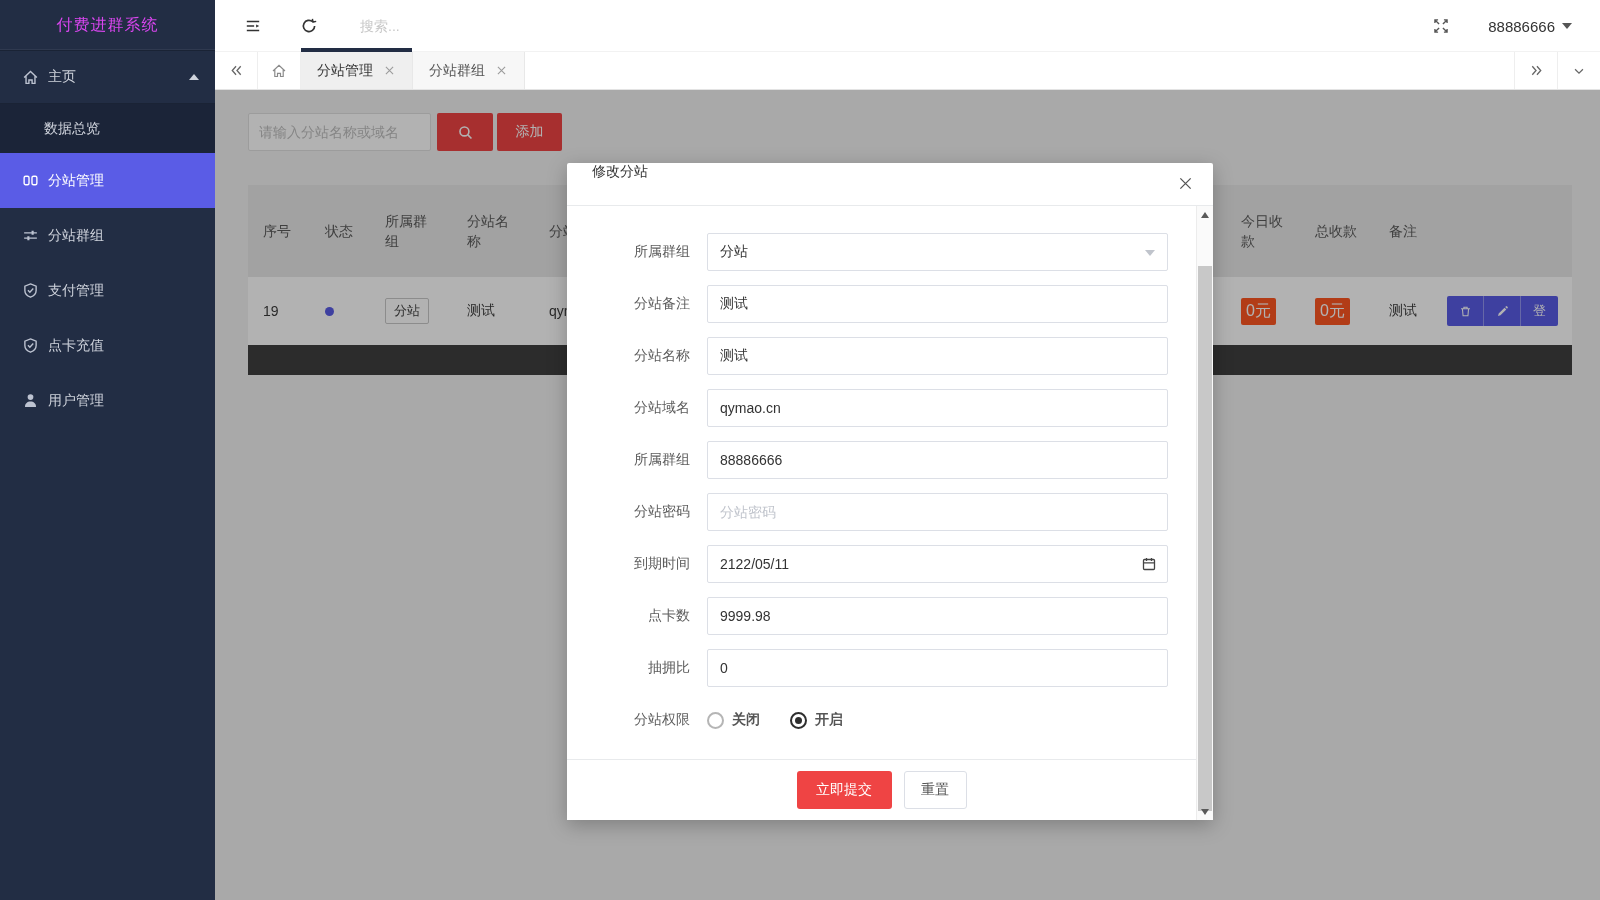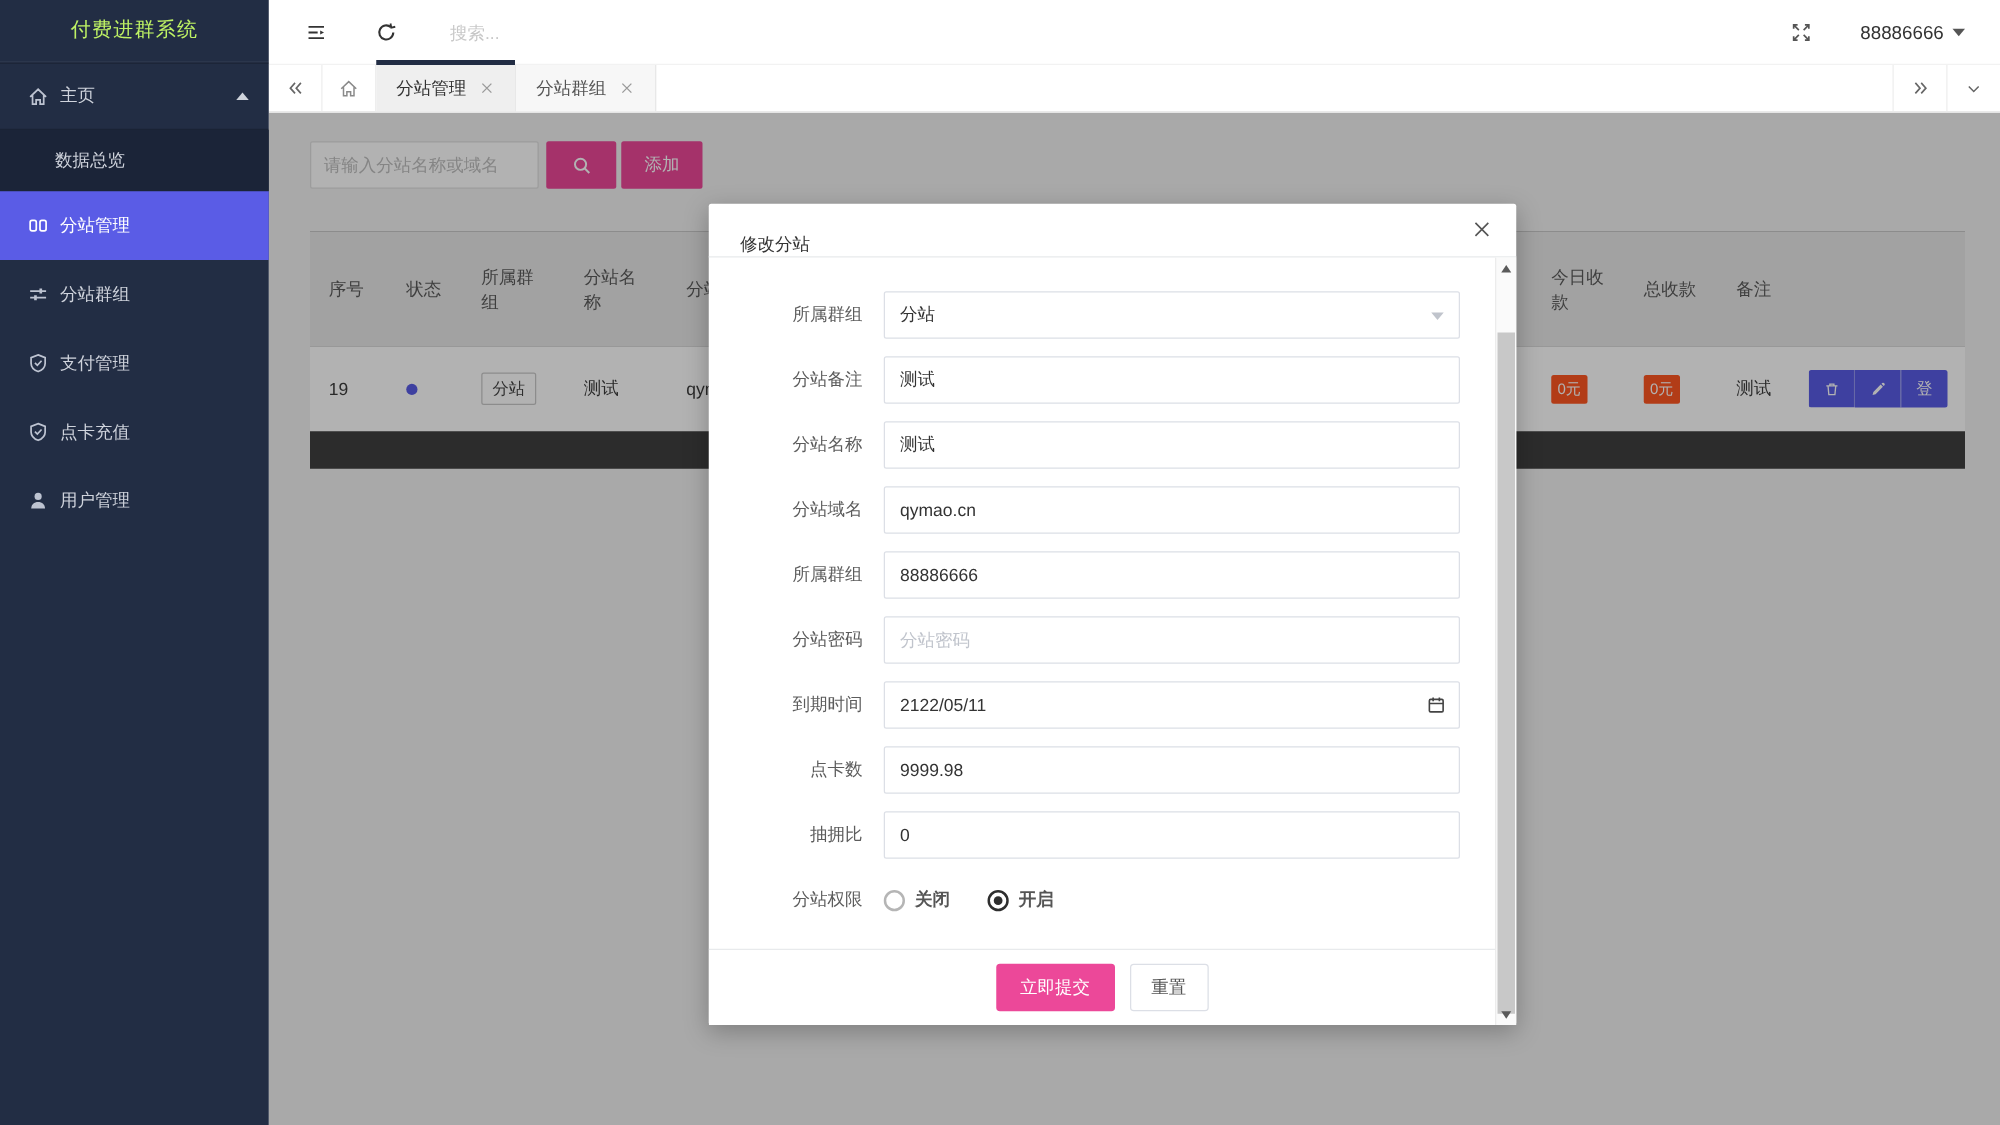--- a/index.html
+++ b/index.html
@@ -2,21 +2,21 @@
 <html><head>
 <meta charset="utf-8">
 <style>
   * { box-sizing: border-box; margin: 0; padding: 0; }
   html,body { width:1600px; height:900px; overflow:hidden; }
   body { font-family:"Liberation Sans","DejaVu Sans",sans-serif; background:#f2f2f2; position:relative; font-size:14px; }
   svg { display:block; }
 
   
   .sidebar { position:absolute; left:0; top:0; width:215px; height:900px; background:#222d44; z-index:30; }
-  .sb-title { height:50px; line-height:50px; text-align:center; color:#bef264; font-size:16px; letter-spacing:1px; border-bottom:1px solid rgba(255,255,255,0.06); }
+  .sb-title { height:50px; line-height:50px; text-align:center; color:#d946ef; font-size:16px; letter-spacing:1px; border-bottom:1px solid rgba(255,255,255,0.06); }
   .sb-item { height:55px; display:flex; align-items:center; padding:0 16px 0 22px; color:#cfd3dc; cursor:pointer; position:relative; }
   .sb-item .ic { width:17px; height:17px; margin-right:9px; flex:0 0 auto; color:#bdc3d1; }
   .sb-item .lbl { flex:1 1 auto; }
   .sb-item.home { height:54px; border-top:1px solid rgba(0,0,0,0.22); border-bottom:1px solid rgba(0,0,0,0.22); }
   .sb-item.sub { height:49px; background:#1b2438; padding-left:44px; }
   .sb-item.active { background:#5a5ce6; color:#ffffff; height:55px; }
   .sb-item.active .ic { color:#ffffff; }
   .chev-up { width:0; height:0; border-left:5px solid transparent; border-right:5px solid transparent; border-bottom:6px solid #cfd3dc; }
 
   
@@ -37,43 +37,43 @@
   .tab { display:flex; align-items:center; padding:0 12px 0 16px; font-size:14px; color:#555; background:#f7f7f7; border-right:1px solid #e8e8e8; cursor:pointer; position:relative; min-width:112px; }
   .tab.active { background:#efefef; color:#333; }
   .tab.active::before { content:""; position:absolute; left:0; right:0; top:-4px; height:4px; background:#222d44; }
   .tab .x { margin-left:12px; color:#9b9b9b; }
   .tab-fill { flex:1 1 auto; }
 
   
   .content { position:absolute; left:215px; top:90px; width:1385px; height:684px; background:#f2f2f2; z-index:1; }
   .ct-search { position:absolute; left:33px; top:23px; width:183px; height:38px; border:1px solid #e0e0e0; border-radius:2px; background:#fff; padding:0 10px; font-size:14px; color:#333; outline:none; }
   .ct-search::placeholder { color:#bfbfbf; }
-  .btn-prim { background:#ec4899; color:#fff; border:none; border-radius:2px; cursor:pointer; font-size:14px; display:flex; align-items:center; justify-content:center; }
+  .btn-prim { background:#ef4444; color:#fff; border:none; border-radius:2px; cursor:pointer; font-size:14px; display:flex; align-items:center; justify-content:center; }
   .ct-searchbtn { position:absolute; left:222px; top:23px; width:56px; height:38px; }
   .ct-addbtn { position:absolute; left:282px; top:23px; width:65px; height:38px; }
   .card { position:absolute; left:33px; top:95px; width:1324px; background:#404040; }
   .t-head { display:flex; height:92px; background:#e8e8e8; }
   .t-row { display:flex; height:68px; background:#ffffff; }
   .th, .td { display:flex; align-items:center; padding:0 15px; }
   .th { color:#5b5b5b; font-size:14px; line-height:20px; word-break:break-all; }
   .td { color:#3c3c3c; font-size:14px; }
   .card-pad { height:30px; }
   .c0{width:62px}.c1{width:60px}.c2{width:82px}.c3{width:82px}.c4{width:692px}.c5{width:74px}.c6{width:74px}.c7{width:58px}.c8{width:140px}
   .dot { width:9px; height:9px; border-radius:50%; background:#5a5ce6; }
   .tag { border:1px solid #c9c9c9; border-radius:2px; padding:3px 8px; font-size:13px; color:#444; background:#fff; }
-  .badge { background:#ff5722; color:#fff; font-size:12px; padding:3px 5px; border-radius:2px; white-space:nowrap; }
+  .badge { background:#ff5722; color:#fff; font-size:16px; padding:3px 5px; border-radius:2px; white-space:nowrap; }
   .act-group { display:flex; }
   .act-btn { width:37px; height:30px; background:#5a5ce6; color:#fff; display:flex; align-items:center; justify-content:center; border-right:1px solid rgba(255,255,255,0.35); cursor:pointer; font-size:13px; }
   .act-btn:first-child { border-radius:2px 0 0 2px; }
   .act-btn:last-child { border-right:none; border-radius:0 2px 2px 0; }
 
   
   .overlay { position:absolute; left:215px; top:90px; width:1385px; height:810px; background:rgba(0,0,0,0.30); z-index:10; }
   .modal { position:absolute; left:567px; top:163px; width:646px; height:657px; background:#ffffff; border-radius:2px; box-shadow:0 5px 20px rgba(0,0,0,0.25); z-index:15; }
-  .m-head { height:43px; display:flex; align-items:flex-end; padding:0 25px; border-bottom:1px solid #e8eaec; color:#333; font-size:14px; }
+  .m-head { height:43px; display:flex; align-items:flex-start; padding:0 25px; border-bottom:1px solid #e8eaec; color:#333; font-size:14px; }
   .m-close { position:absolute; right:20px; top:13px; color:#555; cursor:pointer; }
   .m-body { position:absolute; left:0; top:43px; width:629px; bottom:0; overflow:hidden; }
   .f-row { display:flex; align-items:center; height:38px; margin:0 0 14px 20px; }
   .f-row.first { margin-top:27px; }
   .f-label { flex:0 0 103px; text-align:right; color:#5c5c5c; font-size:14px; }
   .f-ctrl { margin-left:17px; width:461px; height:38px; border:1px solid #dcdfe6; border-radius:2px; background:#fff; font-size:14px; color:#333; padding:0 12px; outline:none; position:relative; display:flex; align-items:center; }
   input.f-ctrl::placeholder { color:#c0c4cc; }
   .sel-caret { position:absolute; right:12px; top:16px; width:0; height:0; border-left:5px solid transparent; border-right:5px solid transparent; border-top:6px solid #c0c4cc; }
   .date-ic { position:absolute; right:10px; top:10px; color:#444; }
   .radio-opt { display:flex; align-items:center; margin-left:17px; cursor:pointer; }

